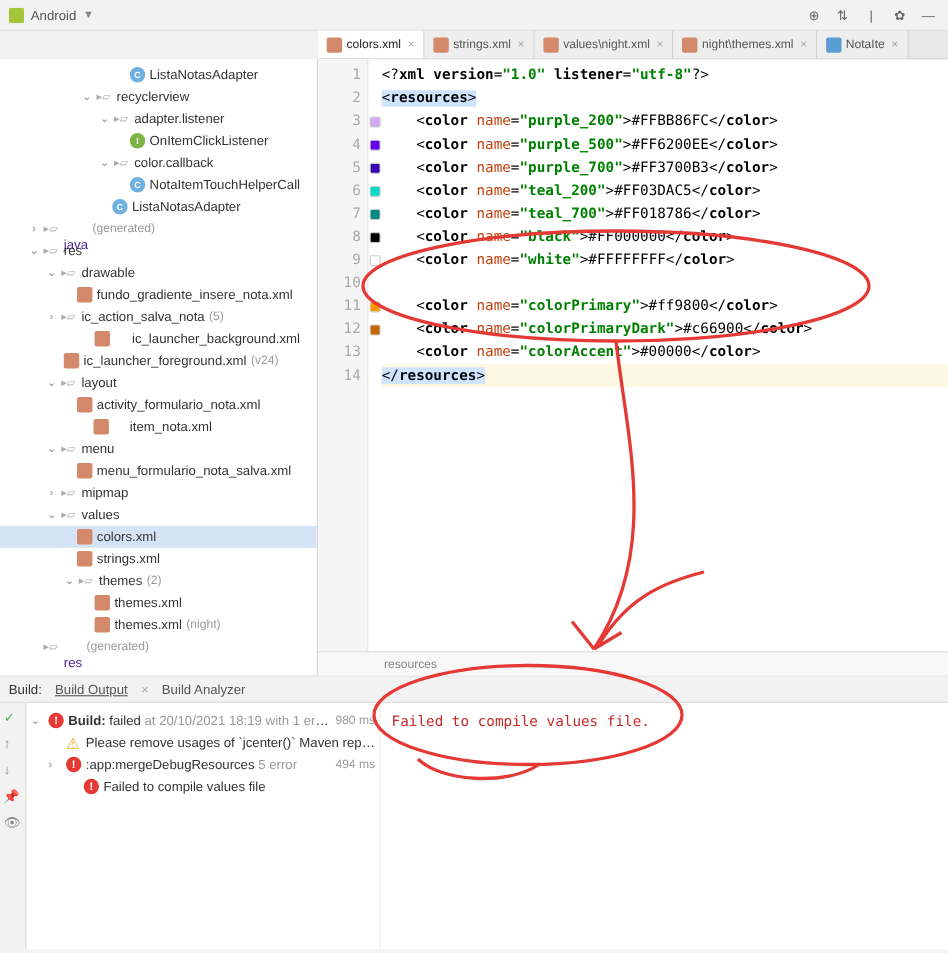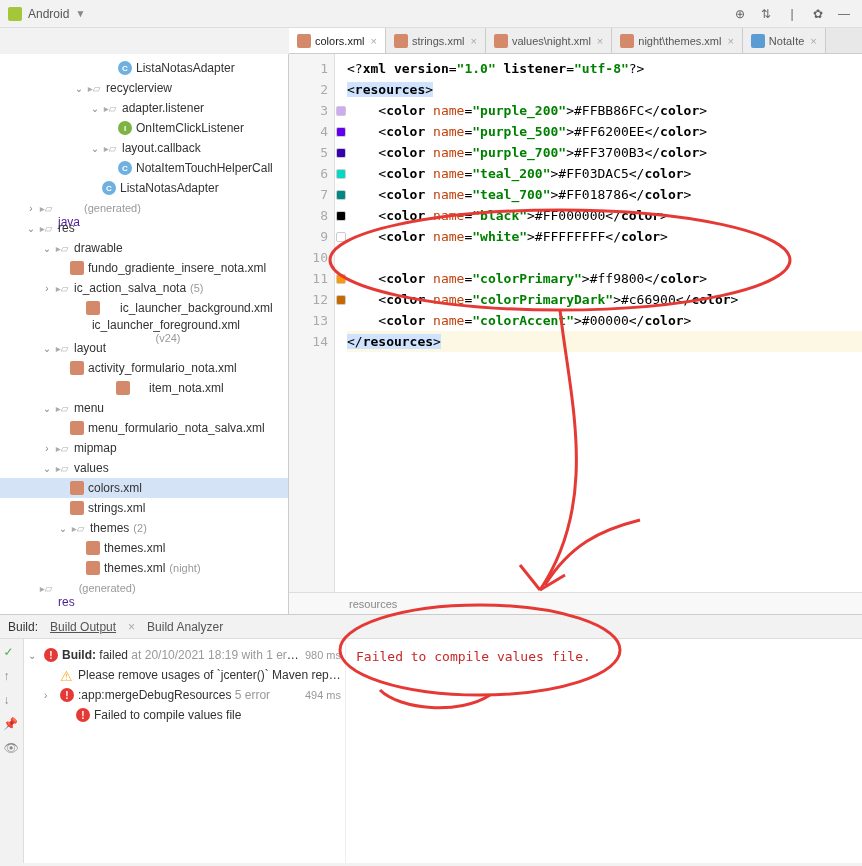--- a/index.html
+++ b/index.html
@@ -125,21 +125,21 @@
         <span class="lbl">adapter.listener</span>
       </div>
       <div class="tree-item" style="padding-left: 104px;">
         <span class="arrow"></span>
         <span class="icon circle-i">I</span>
         <span class="lbl">OnItemClickListener</span>
       </div>
       <div class="tree-item" style="padding-left: 88px;">
         <span class="arrow">⌄</span>
         <span class="icon folder">▸▱</span>
-        <span class="lbl">layout.callback</span>
+        <span class="lbl">color.callback</span>
       </div>
       <div class="tree-item" style="padding-left: 104px;">
         <span class="arrow"></span>
         <span class="icon circle-c">C</span>
         <span class="lbl">NotaItemTouchHelperCall</span>
       </div>
       <div class="tree-item" style="padding-left: 88px;">
         <span class="arrow"></span>
         <span class="icon circle-c">C</span>
         <span class="lbl">ListaNotasAdapter</span>
@@ -169,37 +169,37 @@
         <span class="arrow">›</span>
         <span class="icon folder">▸▱</span>
         <span class="lbl">ic_action_salva_nota</span>
         <span class="dim">(5)</span>
       </div>
       <div class="tree-item" style="padding-left: 56px; gap: 16px;">
         <span class="arrow"></span>
         <span class="icon xml"></span>
         <span class="lbl">ic_launcher_background.xml</span>
       </div>
-      <div class="tree-item" style="padding-left: 44px; flex-direction: column;">
+      <div class="tree-item" style="padding-left: 44px;">
         <span class="arrow"></span>
         <span class="icon xml"></span>
         <span class="lbl">ic_launcher_foreground.xml</span>
         <span class="dim">(v24)</span>
       </div>
       <div class="tree-item" style="padding-left: 40px;">
         <span class="arrow">⌄</span>
         <span class="icon folder">▸▱</span>
         <span class="lbl">layout</span>
       </div>
       <div class="tree-item" style="padding-left: 56px;">
         <span class="arrow"></span>
         <span class="icon xml"></span>
         <span class="lbl">activity_formulario_nota.xml</span>
       </div>
-      <div class="tree-item" style="padding-left: 87px; gap: 15px;">
+      <div class="tree-item" style="padding-left: 56px; gap: 15px;">
         <span class="arrow"></span>
         <span class="icon xml"></span>
         <span class="lbl">item_nota.xml</span>
       </div>
       <div class="tree-item" style="padding-left: 40px;">
         <span class="arrow">⌄</span>
         <span class="icon folder">▸▱</span>
         <span class="lbl">menu</span>
       </div>
       <div class="tree-item" style="padding-left: 56px;">

